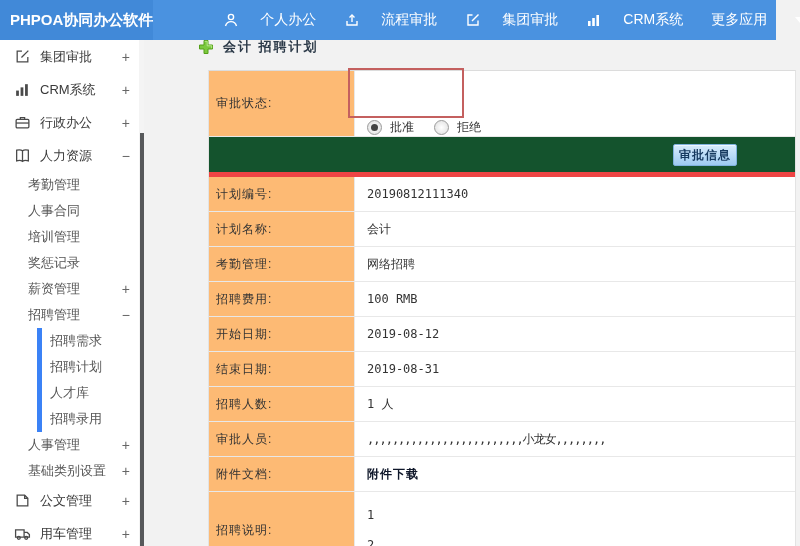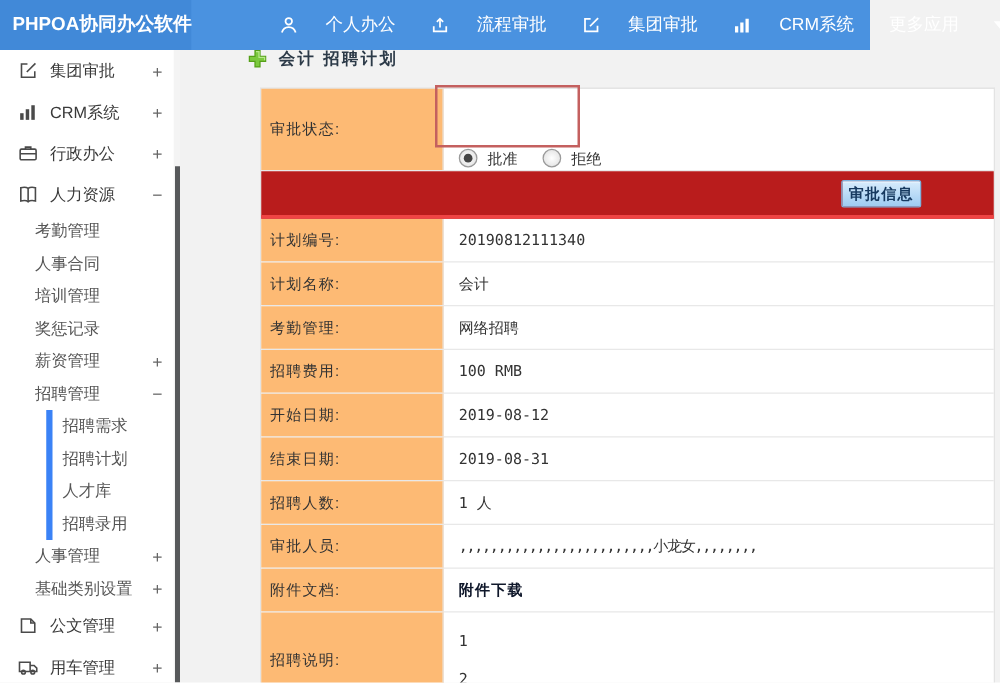--- a/index.html
+++ b/index.html
@@ -3,21 +3,21 @@
 <meta charset="utf-8">
 <style>
   html,body{margin:0;padding:0;}
   body{
     width:800px;height:546px;position:relative;overflow:hidden;
     background:#f2f2f2;
     font-family:"Liberation Sans","DejaVu Sans",sans-serif;
     -webkit-font-smoothing:antialiased;
   }
   
-  .topbar{position:absolute;left:0;top:0;width:696px;height:40px;background:#4a92e0;display:flex;align-items:center;z-index:20;}
+  .topbar{position:absolute;left:0;top:0;width:776px;height:40px;background:#4a92e0;display:flex;align-items:center;z-index:20;}
   .logo{width:160px;height:40px;line-height:40px;background:#4189d8;color:#fff;font-size:15px;font-weight:bold;padding-left:10px;box-sizing:border-box;white-space:nowrap;}
   .hamburger{margin-left:42px;width:20px;height:15px;display:flex;flex-direction:column;justify-content:space-between;cursor:pointer;}
   .hamburger span{display:block;height:3px;background:#fff;border-radius:1px;}
   .nav-item{display:flex;align-items:center;color:#fff;font-size:14px;margin-left:28px;cursor:pointer;white-space:nowrap;gap:14px;}
   .nav-item svg{margin-right:7px;}
   .caret{margin-left:14px;width:0;height:0;border-left:5px solid transparent;border-right:5px solid transparent;border-top:6px solid #fff;}
   
   .sidebar{position:absolute;left:0;top:40px;width:144px;bottom:0;background:#fff;z-index:10;}
   .sb-scroll-track{position:absolute;right:0;top:0;width:5px;bottom:0;background:#f4f4f4;}
   .sb-scroll-thumb{position:absolute;right:0;top:93px;width:4px;height:413px;background:#57595b;}
@@ -30,23 +30,23 @@
   
   .content{position:absolute;left:144px;top:24px;width:656px;height:506px;background:#f2f2f2;}
   .page-title{position:absolute;left:54px;top:14px;display:flex;align-items:center;}
   .page-title .txt{margin-left:9px;font-size:13px;font-weight:bold;color:#2c3a48;letter-spacing:2px;}
   .form-table{position:absolute;left:64px;top:46px;width:586px;background:#fff;border:1px solid #e3e3e3;border-top:1px solid #dcdcdc;}
   .frow{display:flex;border-bottom:1px solid #e8e8e8;min-height:34px;}
   .frow:last-child{border-bottom:none;}
   .lcell{width:146px;flex:none;background:#fdba74;border-right:1px solid #e8e8e8;display:flex;align-items:center;padding-left:7px;box-sizing:border-box;font-size:12px;color:#333;letter-spacing:1px;}
   .vcell{flex:1;display:flex;align-items:center;padding-left:12px;font-size:12px;color:#333;font-family:"DejaVu Sans Mono","Liberation Mono",monospace;}
   .row-status{min-height:36px;}
-  .btn-row{height:35px;background:#b91c1c;border-bottom:3px solid #ef4444;position:relative;}
+  .btn-row{height:35px;background:#14532d;border-bottom:5px solid #ef4444;position:relative;}
   .approve-btn{position:absolute;left:464px;top:7px;width:64px;height:22px;border:1px solid #7fb2dd;border-radius:2px;background:linear-gradient(#d8ecfc,#9ecbf1);box-shadow:inset 0 1px 0 #eef7ff;font-size:12px;font-weight:bold;color:#16395f;letter-spacing:1px;cursor:pointer;padding:0;font-family:inherit;}
-  .radio-group{display:flex;align-items:flex-start;margin-right:20px;cursor:pointer;margin-top:48px;}
+  .radio-group{display:flex;align-items:center;margin-right:20px;cursor:pointer;margin-top:48px;}
   .radio{width:13px;height:13px;border-radius:50%;border:1px solid #9a9a9a;background:radial-gradient(#fff,#ddd);margin-right:8px;position:relative;flex:none;}
   .radio.sel::after{content:"";position:absolute;left:3px;top:3px;width:7px;height:7px;border-radius:50%;background:#444;}
   .red-box{position:absolute;left:139px;top:-3px;width:112px;height:46px;border:2px solid #c4605f;z-index:5;pointer-events:none;}
   .link{color:#0f172a;font-weight:bold;text-decoration:none;cursor:pointer;letter-spacing:1px;font-family:"DejaVu Sans Mono","Liberation Mono",monospace;}
   .desc-cell{flex-direction:column;align-items:flex-start;justify-content:center;padding:8px 0 8px 12px;min-height:50px;}
   .desc-cell div{line-height:30px;}
   .row-desc{min-height:66px;}
   svg{display:block;}
 </style>
 </head>

